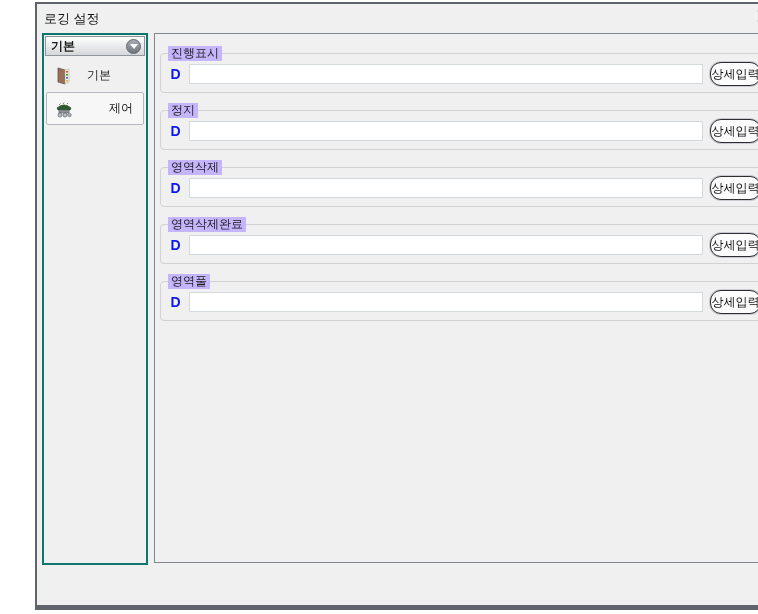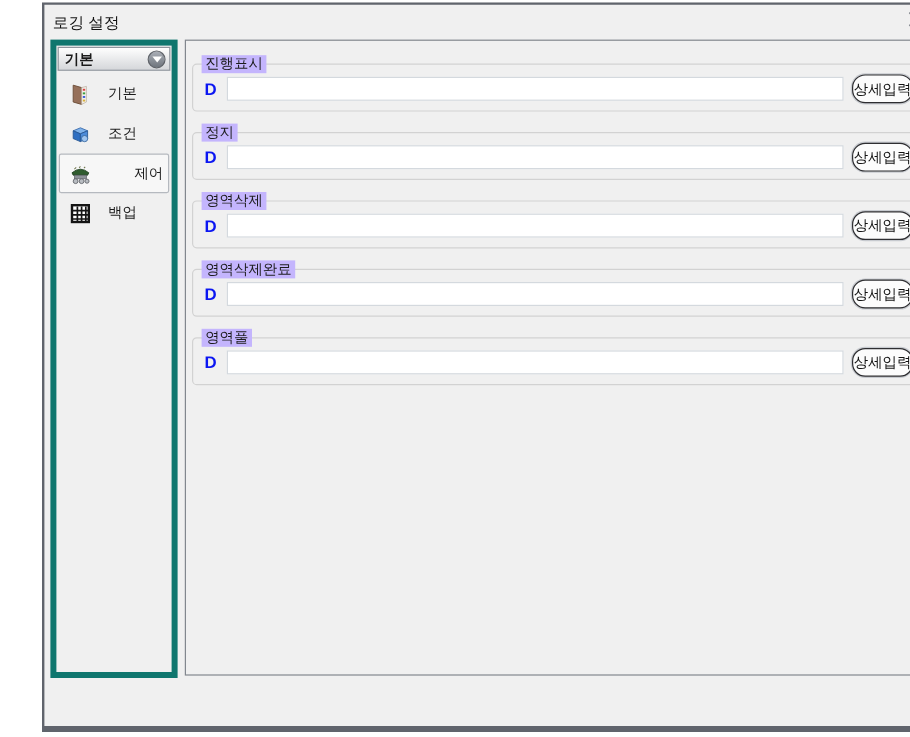--- a/index.html
+++ b/index.html
@@ -11,21 +11,21 @@
     background: #f0f0f0;
     margin-left: 32px;
   }
   
   .titlebar { position: absolute; left: 0; top: 0; right: 0; height: 27px; }
   .title { position: absolute; left: 7px; top: 6px; font-size: 13px; color: #111; }
   .close-btn { position: absolute; right: 12px; top: 4px; width: 18px; height: 16px;
     display: flex; align-items: center; justify-content: center; cursor: default; }
   
   .sidebar { position: absolute; left: 5px; top: 29px; width: 106px; height: 532px;
-    border: 5px solid #0f766e; background: #f0f0f0; }
+    border: 2px solid #0f766e; background: #f0f0f0; }
   .sb-header { margin: 1px; height: 20px; border: 1px solid #8f959d;
     background: linear-gradient(#fefefe, #d5d7da);
     display: flex; align-items: center; padding: 0 3px 0 5px;
     font-size: 12px; font-weight: bold; color: #1a1a1a; }
   .sb-header-spacer { flex: 1; }
   .collapse-circle { width: 15px; height: 15px; border-radius: 50%;
     border: 1px solid #5f6369; background: linear-gradient(#a9aeb6, #70767e);
     display: flex; align-items: center; justify-content: center; }
   .collapse-circle .tri { width: 0; height: 0; margin-top: 1px;
     border-left: 4px solid transparent; border-right: 4px solid transparent;
@@ -96,56 +96,35 @@
             <path d="M11 4 L15 3 L15 16 L11 18 Z" fill="#f4f1ec" stroke="#b9ad9c" stroke-width="0.6"></path>
             <rect x="12" y="5" width="2" height="1.6" fill="#d94343"></rect>
             <rect x="12" y="8" width="2" height="1.6" fill="#3f9e3f"></rect>
             <rect x="12" y="11" width="2" height="1.6" fill="#3f5fd9"></rect>
             <rect x="12" y="14" width="2" height="1.6" fill="#d9b23f"></rect>
           </svg>
         </span>
         <span>기본</span>
       </div>
 
-      <div class="sb-item">
-        <span class="sb-icon">
-          <svg width="20" height="20" viewBox="0 0 20 20">
-            <path d="M4 7 L10 4.5 L16 7 L10 9.5 Z" fill="#7fb2ea" stroke="#3565a8" stroke-width="0.7"></path>
-            <path d="M4 7 L10 9.5 L10 16 L4 13.5 Z" fill="#2f6fc2" stroke="#24538f" stroke-width="0.7"></path>
-            <path d="M16 7 L10 9.5 L10 16 L16 13.5 Z" fill="#4c8bd9" stroke="#24538f" stroke-width="0.7"></path>
-            <circle cx="13.5" cy="13.5" r="2.6" fill="#9fc4ee" stroke="#31649f" stroke-width="0.7"></circle>
-          </svg>
-        </span>
-        <span>조건</span>
-      </div>
 
       <div class="sb-item selected">
         <span class="sb-icon">
           <svg width="20" height="20" viewBox="0 0 20 20">
             <path d="M3 9 Q10 3 17 9 L16 11 L4 11 Z" fill="#2f5c2e" stroke="#1e3d1e" stroke-width="0.7"></path>
             <rect x="5" y="11" width="10" height="3" fill="#8d9298" stroke="#5d6167" stroke-width="0.6"></rect>
             <circle cx="6" cy="16" r="2" fill="#b9bdc2" stroke="#5d6167" stroke-width="0.7"></circle>
             <circle cx="11" cy="16" r="2" fill="#b9bdc2" stroke="#5d6167" stroke-width="0.7"></circle>
             <circle cx="15.5" cy="16" r="1.7" fill="#b9bdc2" stroke="#5d6167" stroke-width="0.7"></circle>
             <path d="M5 6 L6.5 4.5 M9 5 L10 3.5 M13 5 L14 4" stroke="#777c57" stroke-width="0.9"></path>
           </svg>
         </span>
         <span>제어</span>
       </div>
 
-      <div class="sb-item">
-        <span class="sb-icon">
-          <svg width="20" height="20" viewBox="0 0 20 20">
-            <rect x="3" y="3" width="14" height="14" fill="#ffffff" stroke="#141414" stroke-width="2"></rect>
-            <path d="M3 7.5 L17 7.5 M3 11 L17 11 M3 14.5 L17 14.5" stroke="#141414" stroke-width="1.4"></path>
-            <path d="M7.5 4 L7.5 17 M11 4 L11 17 M14.5 4 L14.5 17" stroke="#141414" stroke-width="1.4"></path>
-          </svg>
-        </span>
-        <span>백업</span>
-      </div>
 
     </div>
   </div>
 
   <div class="main">
 
     <div class="group g0">
       <span class="group-label">진행표시</span>
       <div class="group-row">
         <span class="d-label">D</span>

